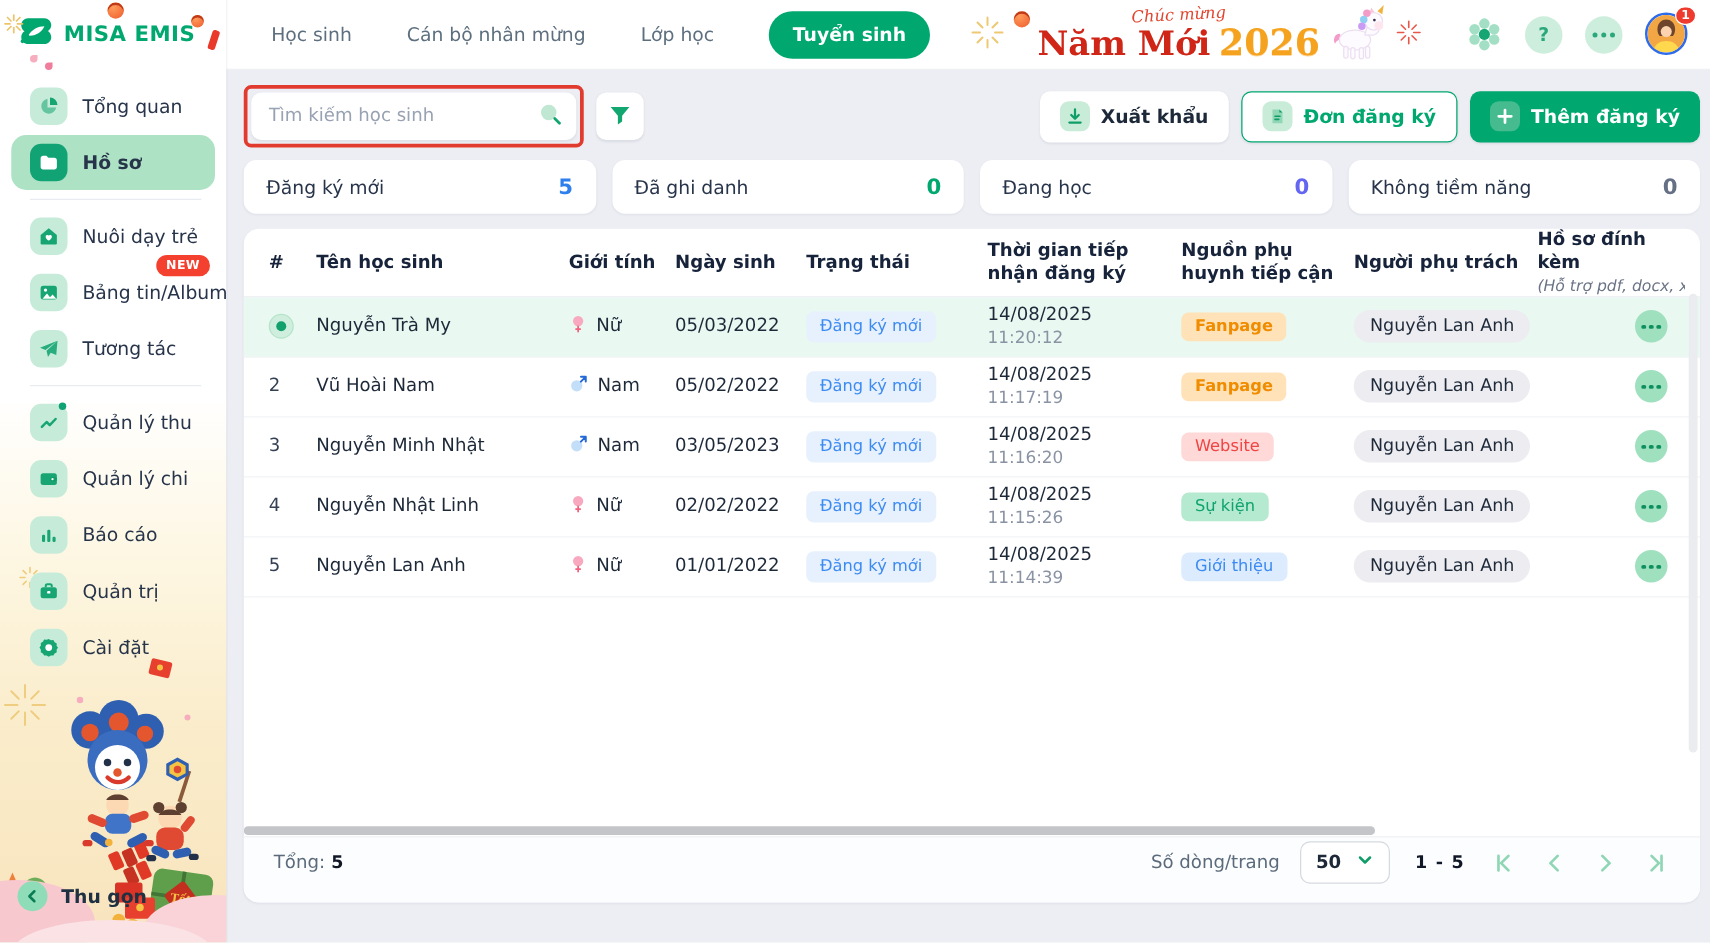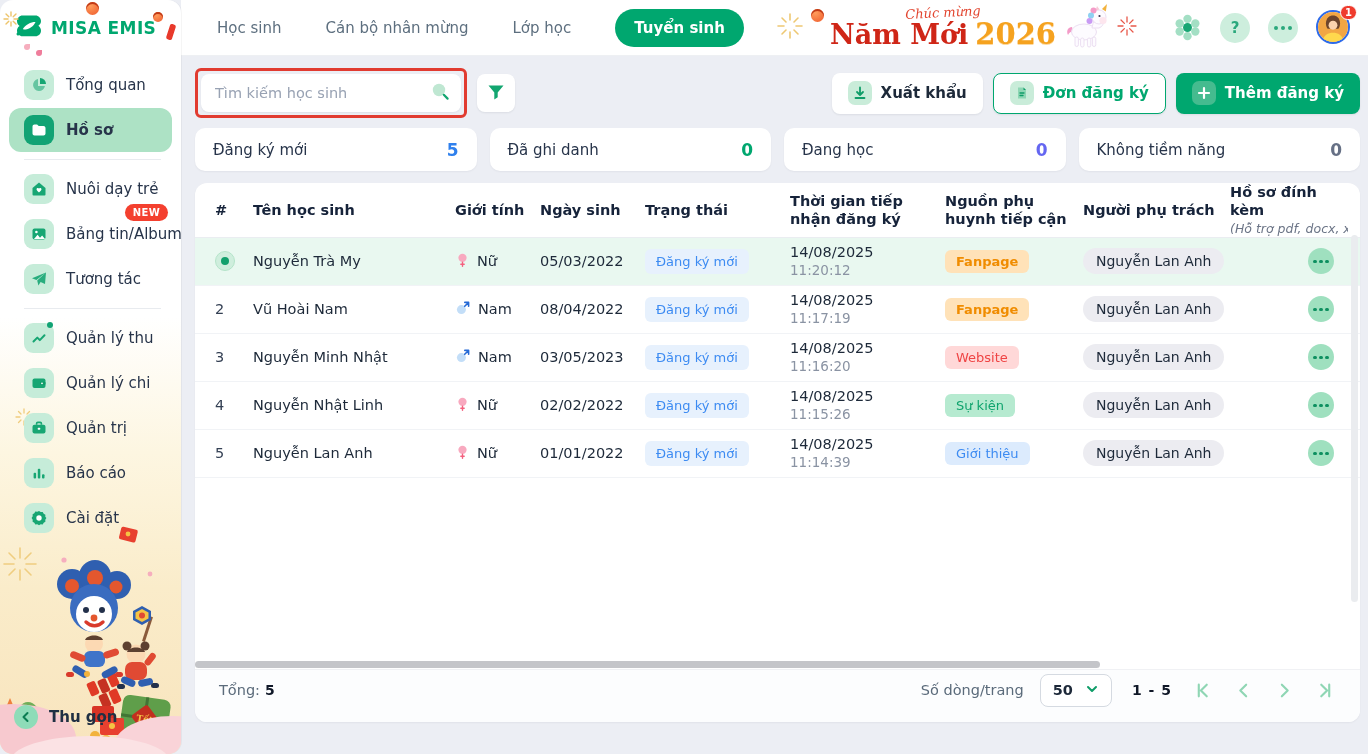--- a/index.html
+++ b/index.html
@@ -3,21 +3,21 @@
 <meta charset="utf-8">
 <style>
   * { margin:0; padding:0; box-sizing:border-box; }
   html,body { width:1368px; height:754px; overflow:hidden; }
   body { font-family:"DejaVu Sans","Liberation Sans",sans-serif; background:#eceef4; color:#1d2939; font-size:14px; }
   .app { display:flex; width:100%; height:100%; }
 
   
   .sidebar { width:181px; flex:none; position:relative; z-index:5; overflow:hidden;
     background:linear-gradient(180deg,#ffffff 0%,#ffffff 42%,#fdf6e1 60%,#faecca 78%,#f8e4bd 100%);
-    box-shadow:1px 0 0 rgba(0,0,0,.04);border-radius:13px; }
+    box-shadow:1px 0 0 rgba(0,0,0,.04); }
   .logo-row { height:56px; display:flex; align-items:center; padding-left:12px; position:relative; }
   .logo-text { font-weight:bold; color:var(--brand-green); font-size:17px; letter-spacing:.4px; margin-left:7px; }
   .deco { position:absolute; pointer-events:none; }
   .lantern { width:13px; height:13px; border-radius:50%; background:radial-gradient(circle at 35% 30%,#ff9d5c,#ee5a2c); box-shadow:0 2px 0 #c03a17 inset; }
   .petal { width:6px; height:6px; border-radius:50% 0 50% 50%; background:#f6aebe; }
   .cracker { width:6px; height:16px; background:#e8392b; border-radius:2px; transform:rotate(18deg); }
 
   .menu { padding-top:6px; position:relative; z-index:2; }
   .menu-item { height:44px; display:flex; align-items:center; gap:12px; padding:0 8px 0 15px; margin:1px 9px; border-radius:12px; color:#27344a; font-size:15px; font-weight:500; position:relative; cursor:pointer; }
   .menu-item.active { background:#ade2c5; font-weight:600; }
@@ -207,43 +207,43 @@
           <span class="mi-icon">
             <svg width="16" height="16" viewBox="0 0 16 16">
               <rect x="1.5" y="3.5" width="13" height="9.5" rx="2" fill="currentColor"></rect>
               <rect x="9" y="6.7" width="5.5" height="3.2" rx="1.1" fill="#0f9d68"></rect>
               <circle cx="11" cy="8.3" r=".9" fill="#fff"></circle>
             </svg>
           </span>
           <span class="mi-label">Quản lý chi</span>
         </div>
         <div class="menu-item">
+          <span class="mi-icon">
+            <svg width="16" height="16" viewBox="0 0 16 16">
+              <rect x="2.6" y="7.8" width="2.5" height="5.7" rx="1" fill="currentColor"></rect>
+              <rect x="6.8" y="3.8" width="2.5" height="9.7" rx="1" fill="currentColor"></rect>
+              <rect x="11" y="9.3" width="2.5" height="4.2" rx="1" fill="currentColor"></rect>
+            </svg>
+          </span>
+          <span class="mi-label">Báo cáo</span>
+        </div>
+        <div class="menu-item">
           <span class="mi-burst"><svg width="18" height="18" viewBox="0 0 18 18">
               <g stroke="#eec873" stroke-width="1.3" stroke-linecap="round">
                 <path d="M9 1v4M9 13v4M1 9h4M13 9h4M3.5 3.5 6 6M12 12l2.5 2.5M14.5 3.5 12 6M6 12l-2.5 2.5"></path>
               </g>
             </svg></span>
           <span class="mi-icon">
             <svg width="16" height="16" viewBox="0 0 16 16">
               <rect x="1.5" y="4.8" width="13" height="8.7" rx="2" fill="currentColor"></rect>
               <path d="M5.6 4.8V3.6a1.2 1.2 0 0 1 1.2-1.2h2.4a1.2 1.2 0 0 1 1.2 1.2v1.2" stroke="currentColor" stroke-width="1.6" fill="none"></path>
               <rect x="6.7" y="7.8" width="2.6" height="2" rx=".7" fill="#fff"></rect>
             </svg>
           </span>
           <span class="mi-label">Quản trị</span>
-        </div>
-        <div class="menu-item">
-          <span class="mi-icon">
-            <svg width="16" height="16" viewBox="0 0 16 16">
-              <rect x="2.6" y="7.8" width="2.5" height="5.7" rx="1" fill="currentColor"></rect>
-              <rect x="6.8" y="3.8" width="2.5" height="9.7" rx="1" fill="currentColor"></rect>
-              <rect x="11" y="9.3" width="2.5" height="4.2" rx="1" fill="currentColor"></rect>
-            </svg>
-          </span>
-          <span class="mi-label">Báo cáo</span>
         </div>
         <div class="menu-item">
           <span class="mi-icon">
             <svg width="16" height="16" viewBox="0 0 16 16">
               <path fill="currentColor" d="M8 1.1l1.7 1 2-.1 1 1.7 1.7 1-.1 2L15.4 8l-1.1 1.7.1 2-1.7 1-1 1.7-2-.1-1.7 1-1.7-1-2 .1-1-1.7-1.7-1 .1-2L.6 8l1.1-1.7-.1-2 1.7-1 1-1.7 2 .1z"></path>
               <circle cx="8" cy="8" r="2.7" fill="#fff"></circle>
             </svg>
           </span>
           <span class="mi-label">Cài đặt</span>
         </div>
@@ -577,21 +577,21 @@
             <div class="tr">
               <div class="td c-index">2</div>
               <div class="td c-name">Vũ Hoài Nam</div>
               <div class="td c-gender">
                 <span><svg width="16" height="16" viewBox="0 0 16 16">
                     <circle cx="6.4" cy="9.6" r="4.5" fill="#c3def8"></circle>
                     <path d="M9.7 6.3l3.6-3.6M13.6 6.2V2.4H9.8" stroke="#2469d6" stroke-width="1.6" fill="none" stroke-linecap="round" stroke-linejoin="round"></path>
                   </svg></span>
                 <span>Nam</span>
               </div>
-              <div class="td c-dob">08/04/2022</div>
+              <div class="td c-dob">05/02/2022</div>
               <div class="td c-status"><span class="badge-status">Đăng ký mới</span></div>
               <div class="td c-time">
                 <div class="date">14/08/2025</div>
                 <div class="time">11:17:19</div>
               </div>
               <div class="td c-source"><span class="badge-source src-fanpage">Fanpage</span></div>
               <div class="td c-assignee"><span class="pill-assignee">Nguyễn Lan Anh</span></div>
               <div class="td c-actions">
                 <button class="more-btn">
                   <i></i>

